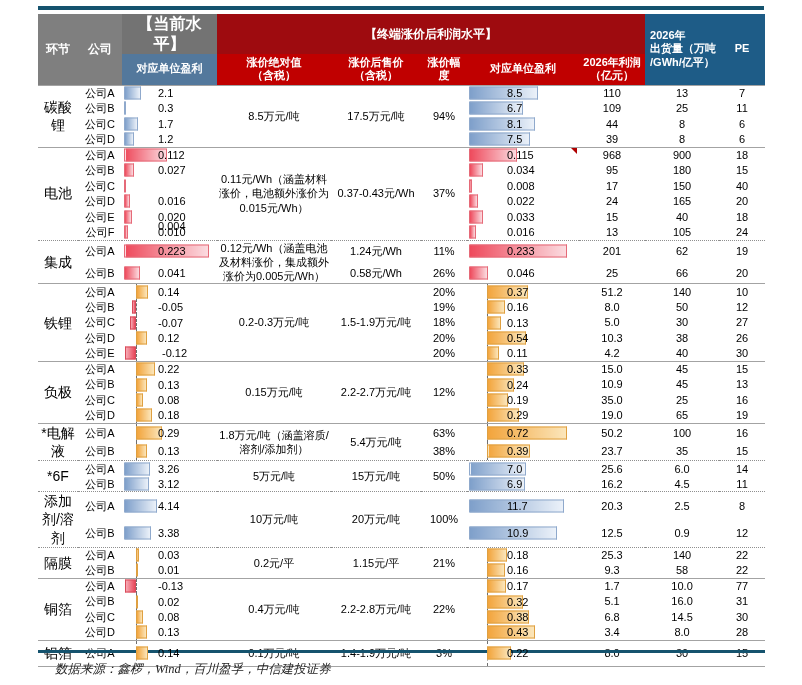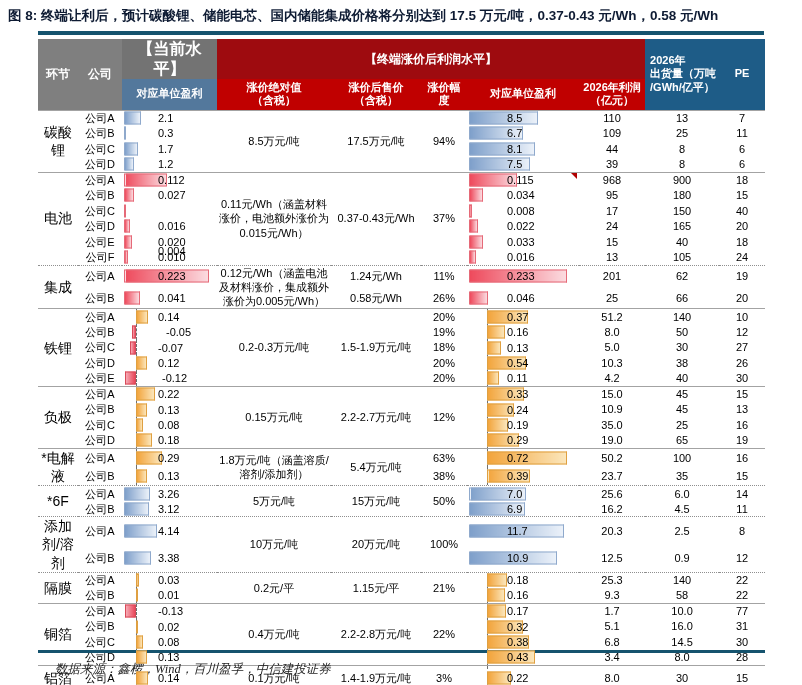--- a/index.html
+++ b/index.html
@@ -34,21 +34,20 @@
   .rule-bottom{position:absolute;left:38px;width:727px;bottom:32px;height:3px;background:#15536e;}
   .footer{position:absolute;left:55px;bottom:7px;font-family:"Liberation Serif","DejaVu Serif",serif;
           font-style:italic;font-size:12.5px;color:#1d1d1d;}
   .watermark{position:absolute;right:8px;bottom:6px;display:flex;align-items:center;gap:6px;
              color:#c7c7c7;font-size:21px;font-weight:bold;letter-spacing:2px;z-index:5;}
 </style>
 </head>
 <body>
 
 <div class="page">
-  <div class="title">图 8: 终端让利后，预计碳酸锂、储能电芯、国内储能集成价格将分别达到 17.5 万元/吨，0.37-0.43 元/Wh，0.58 元/Wh</div>
   <div class="rule-top"></div>
 
   <table>
     <colgroup>
       <col style="width:40px">
         <col style="width:44px">
         <col style="width:95px">
         <col style="width:114px">
       <col style="width:90px">
         <col style="width:46px">
@@ -282,21 +281,21 @@
           </td>
           <td>51.2</td>
           <td>140</td>
           <td>10</td>
         </tr>
         <tr style="height: 15.5px;">
           <td>公司B</td>
           <td class="barcell">
             <div class="zero" style="left: 14px;"></div>
             <div class="bar neg" style="width: 4.4px; left: 9.6px;"></div>
-            <span class="blab" style="left: 44px;">-0.05</span>
+            <span class="blab" style="left: 36px;">-0.05</span>
           </td>
           <td>19%</td>
           <td class="barcell">
             <div class="zero" style="left: 20px;"></div>
             <div class="bar orange" style="width: 17.8px; left: 20px;"></div>
             <span class="blab" style="left: 40px;">0.16</span>
           </td>
           <td>8.0</td>
           <td>50</td>
           <td>12</td>

